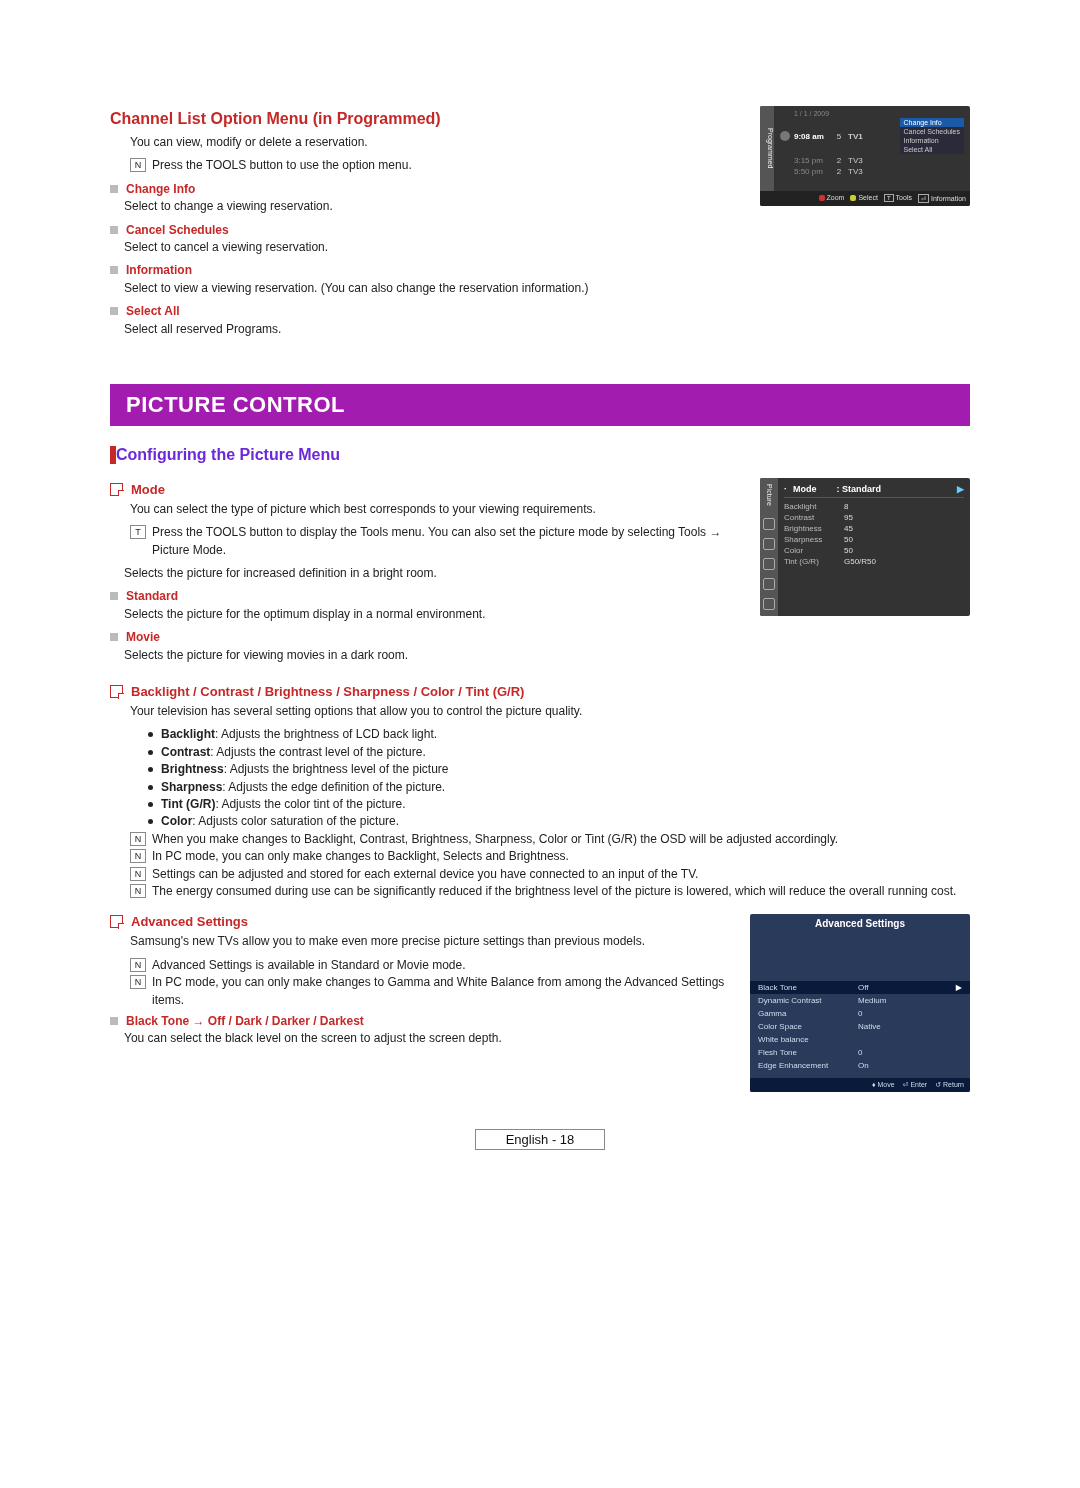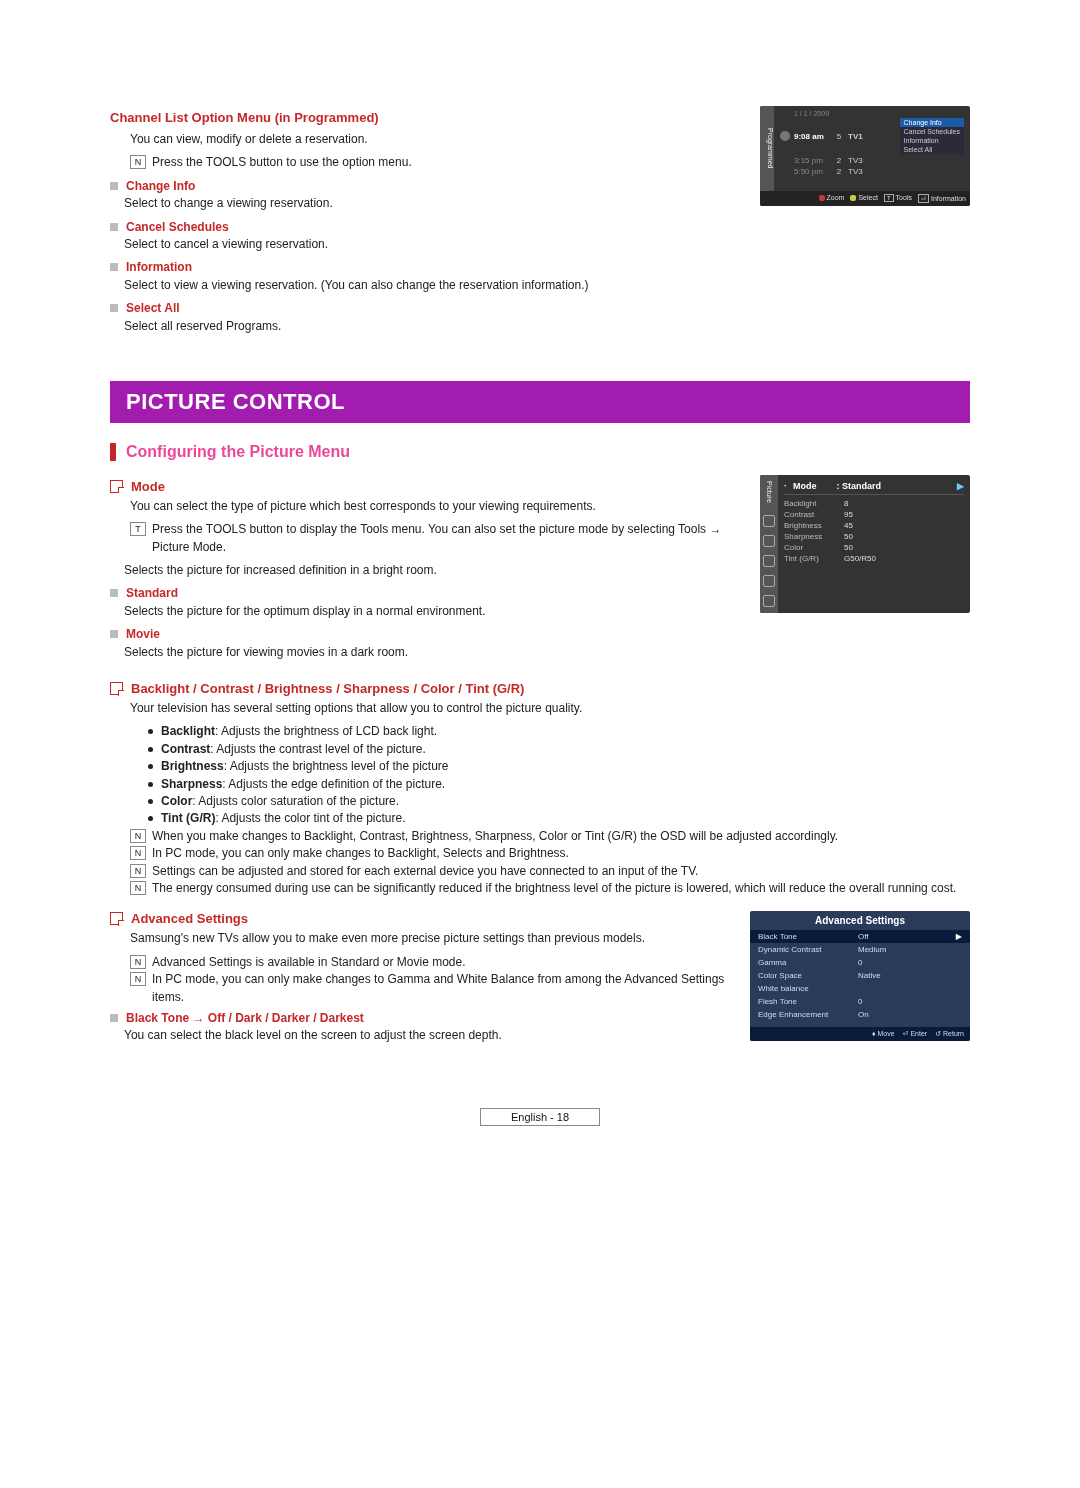--- a/index.html
+++ b/index.html
@@ -9,21 +9,21 @@
     font-size: 12px;
     color: #222;
     width: 1080px;
   }
   .page {
     padding: 110px 110px 40px 110px;
   }
   .sec-title {
     color: #c62828;
     font-weight: bold;
-    font-size: 13px;
+    font-size: 16px;
     margin-bottom: 6px;
   }
   .body-block {
     margin-left: 20px;
     margin-bottom: 6px;
     line-height: 1.45;
   }
   .note-row {
     display: flex;
     gap: 6px;
@@ -62,25 +62,24 @@
   .banner {
     background: #a21caf;
     color: #fff;
     font-size: 22px;
     font-weight: bold;
     padding: 8px 16px;
     margin: 40px 0 20px 0;
     letter-spacing: 0.5px;
   }
   .sub-heading {
-    color: #ec4899;
+    color: #6d28d9;
     font-size: 16px;
     font-weight: bold;
     border-left: 6px solid #c62828;
-    padding-left: 10px;
     margin: 10px 0 18px 0;
   }
   .q-row {
     display: flex;
     gap: 8px;
     margin-bottom: 4px;
   }
   .q-icon {
     width: 11px;
     height: 11px;
@@ -260,35 +259,35 @@
   .adv-head {
     text-align: center;
     color: #fff;
     font-weight: bold;
     font-size: 10px;
     padding: 4px 0;
   }
   .adv-row { display: flex; padding: 2px 8px; }
   .adv-row .k { width: 100px; }
   .adv-row .v { flex: 1; }
-  .adv-row.sel { background: #0a1a3a; }
+  .adv-row.sel { background: #0a1a3a; margin-top: 48px; }
   .adv-row.sel .arrow { margin-left: auto; color: #fff; }
   .adv-foot {
     background: #0a1a3a;
     text-align: right;
     padding: 3px 6px;
     font-size: 7px;
     display: flex;
     justify-content: flex-end;
     gap: 8px;
   }
   .footer {
     text-align: center;
-    margin-top: 60px;
-    font-size: 11px;
+    margin-top: 40px;
+    font-size: 13px;
     color: #111;
   }
   .softb { font-weight: bold; }
   .cf::after { content:""; display:block; clear:both; }
 </style>
 </head>
 <body>
 
 <div class="page">
 
@@ -455,25 +454,25 @@
     <div class="dot-row">
         <div class="dot"></div>
         <div><span class="softb">Brightness</span><span>: Adjusts the brightness level of the picture</span></div>
       </div>
     <div class="dot-row">
         <div class="dot"></div>
         <div><span class="softb">Sharpness</span><span>: Adjusts the edge definition of the picture.</span></div>
       </div>
     <div class="dot-row">
         <div class="dot"></div>
-        <div><span class="softb">Color</span><span>: Adjusts color saturation of the picture.</span></div>
+        <div><span class="softb">Tint (G/R)</span><span>: Adjusts the color tint of the picture.</span></div>
       </div>
     <div class="dot-row">
         <div class="dot"></div>
-        <div><span class="softb">Tint (G/R)</span><span>: Adjusts the color tint of the picture.</span></div>
+        <div><span class="softb">Color</span><span>: Adjusts color saturation of the picture.</span></div>
       </div>
   </div>
   <div class="note-row">
       <div class="note-icon">N</div>
       <div>When you make changes to Backlight, Contrast, Brightness, Sharpness, Color or Tint (G/R) the OSD will be adjusted accordingly.</div>
     </div>
   <div class="note-row">
       <div class="note-icon">N</div>
       <div>In PC mode, you can only make changes to Backlight, Selects and Brightness.</div>
     </div>

